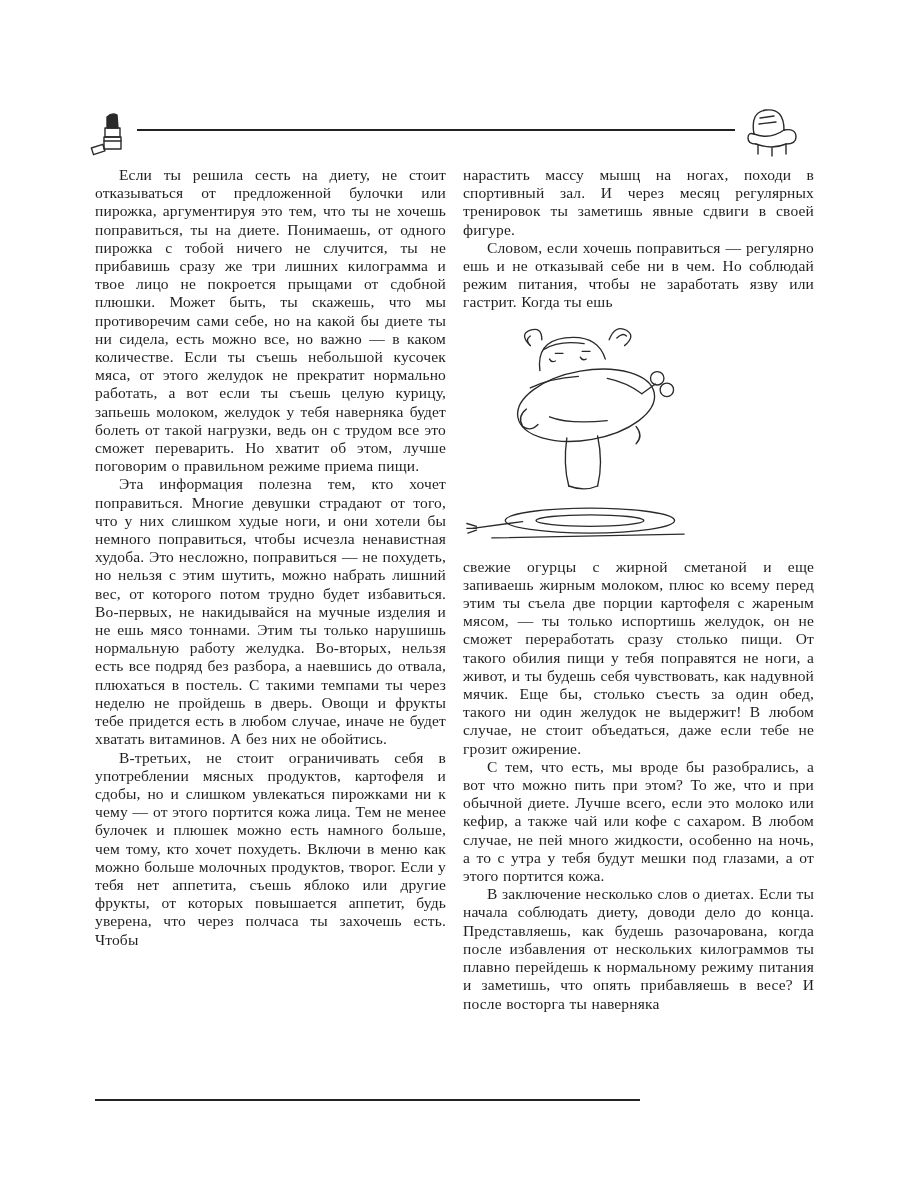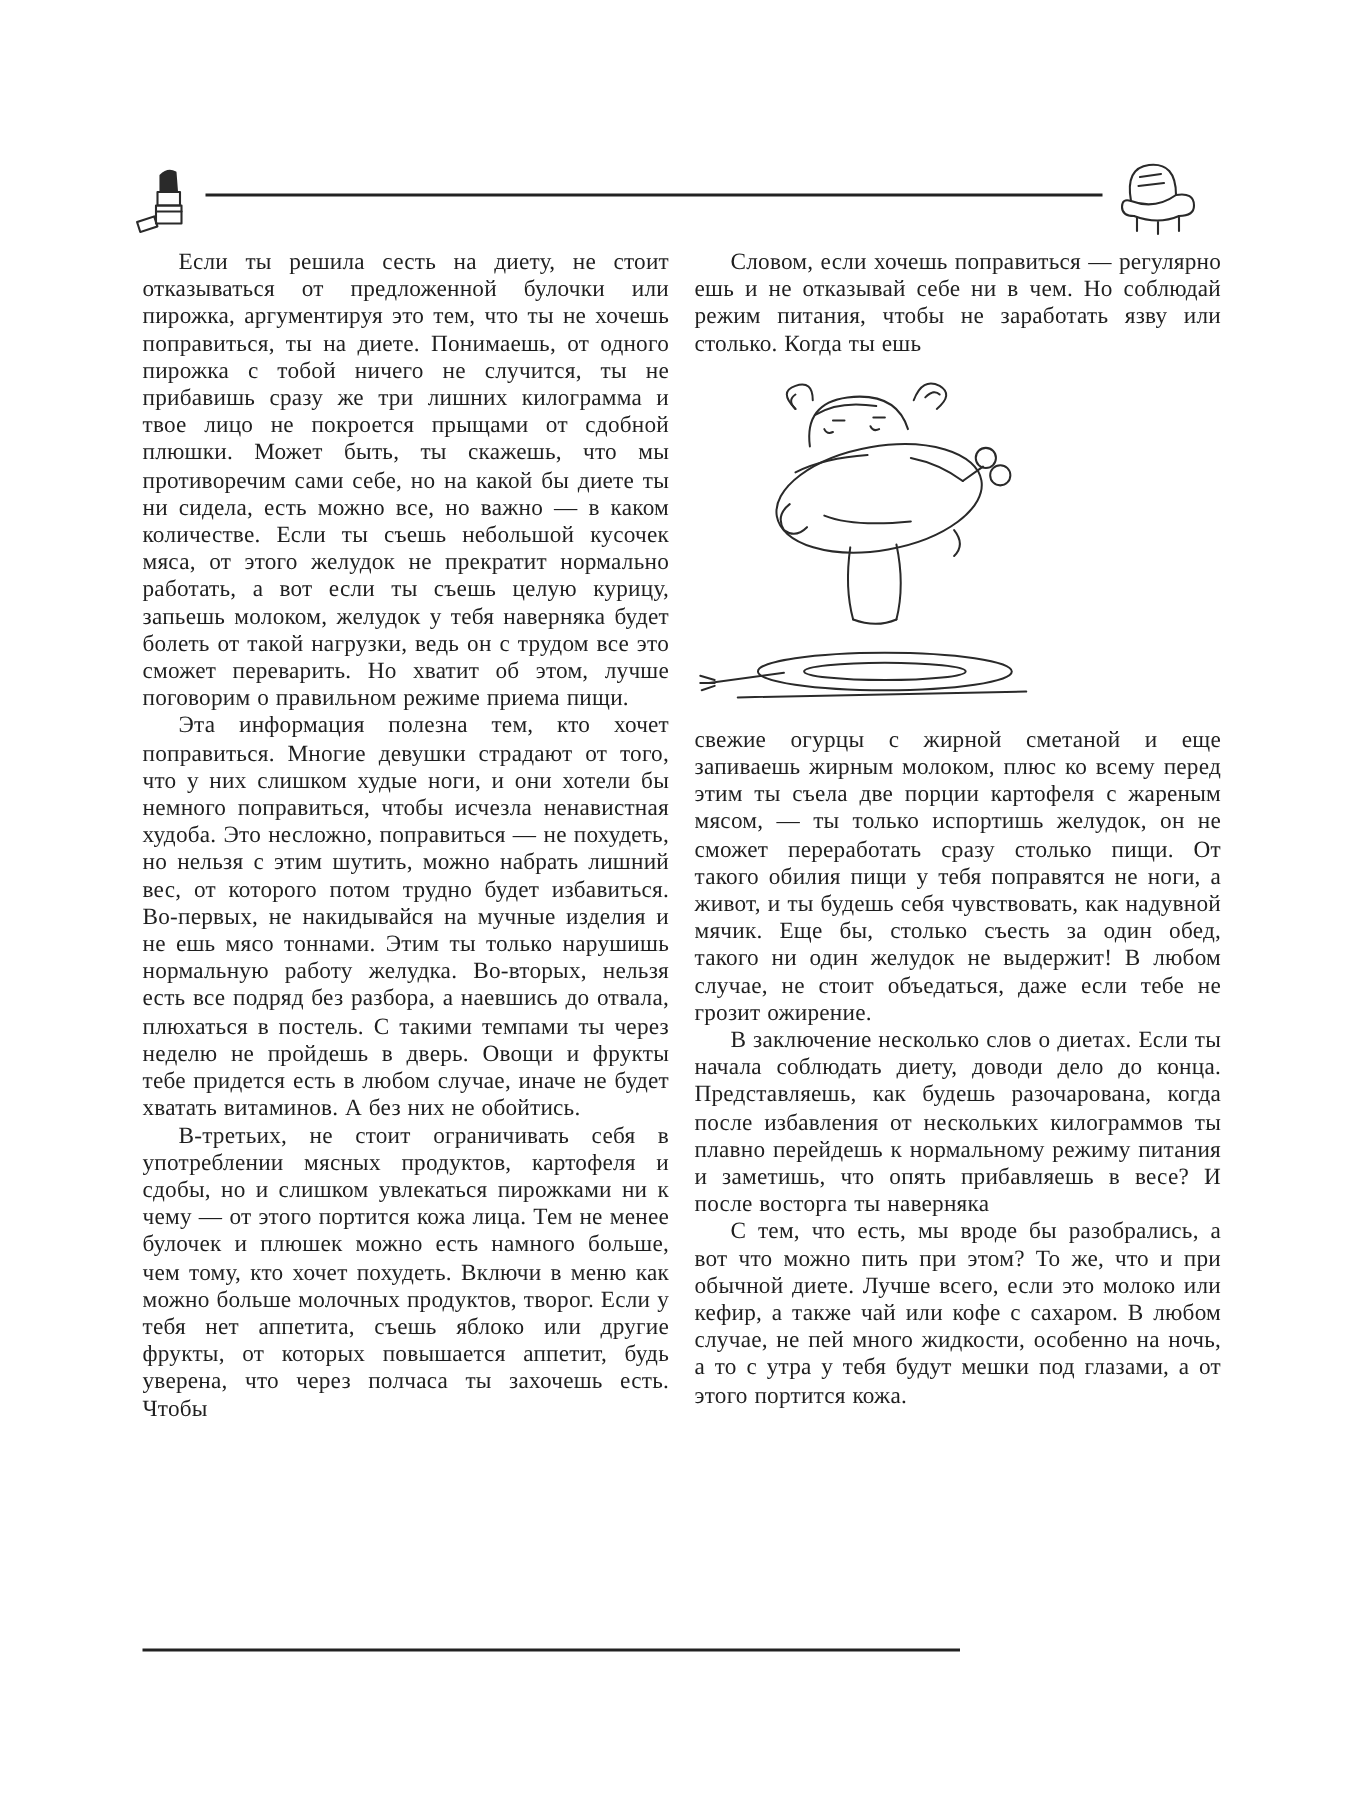--- a/index.html
+++ b/index.html
@@ -95,21 +95,22 @@
 
   <main class="columns">
 
     <div class="col">
       <p class="indent">Если ты решила сесть на диету, не стоит отказываться от предложенной булочки или пирожка, аргументируя это тем, что ты не хочешь поправиться, ты на диете. Понимаешь, от одного пирожка с тобой ничего не случится, ты не прибавишь сразу же три лишних килограмма и твое лицо не покроется прыщами от сдобной плюшки. Может быть, ты скажешь, что мы противоречим сами себе, но на какой бы диете ты ни сидела, есть можно все, но важно — в каком количестве. Если ты съешь небольшой кусочек мяса, от этого желудок не прекратит нормально работать, а вот если ты съешь целую курицу, запьешь молоком, желудок у тебя наверняка будет болеть от такой нагрузки, ведь он с трудом все это сможет переварить. Но хватит об этом, лучше поговорим о правильном режиме приема пищи.</p>
       <p class="indent">Эта информация полезна тем, кто хочет поправиться. Многие девушки страдают от того, что у них слишком худые ноги, и они хотели бы немного поправиться, чтобы исчезла ненавистная худоба. Это несложно, поправиться — не похудеть, но нельзя с этим шутить, можно набрать лишний вес, от которого потом трудно будет избавиться. Во-первых, не накидывайся на мучные изделия и не ешь мясо тоннами. Этим ты только нарушишь нормальную работу желудка. Во-вторых, нельзя есть все подряд без разбора, а наевшись до отвала, плюхаться в постель. С такими темпами ты через неделю не пройдешь в дверь. Овощи и фрукты тебе придется есть в любом случае, иначе не будет хватать витаминов. А без них не обойтись.</p>
       <p class="indent">В-третьих, не стоит ограничивать себя в употреблении мясных продуктов, картофеля и сдобы, но и слишком увлекаться пирожками ни к чему — от этого портится кожа лица. Тем не менее булочек и плюшек можно есть намного больше, чем тому, кто хочет похудеть. Включи в меню как можно больше молочных продуктов, творог. Если у тебя нет аппетита, съешь яблоко или другие фрукты, от которых повышается аппетит, будь уверена, что через полчаса ты захочешь есть. Чтобы</p>
     </div>
 
     <div class="col">
-      <p class="indent">Словом, если хочешь поправиться — регулярно ешь и не отказывай себе ни в чем. Но соблюдай режим питания, чтобы не заработать язву или столько. Когда ты ешь</p>
+      <p class="noindent">нарастить массу мышц на ногах, походи в спортивный зал. И через месяц регулярных тренировок ты заметишь явные сдвиги в своей фигуре.</p>
+      <p class="indent">Словом, если хочешь поправиться — регулярно ешь и не отказывай себе ни в чем. Но соблюдай режим питания, чтобы не заработать язву или гастрит. Когда ты ешь</p>
 
       <figure class="illustration">
         <svg width="250" height="232" viewBox="0 0 260 240">
           <g class="sketch">
 
             <path d="M70 26 Q58 14 70 10 Q82 6 82 20"></path>
             <path d="M70 26 Q64 20 70 16"></path>
             <path d="M152 20 Q158 4 170 10 Q180 16 168 26"></path>
             <path d="M160 18 Q166 12 170 16"></path>
 
@@ -142,22 +143,22 @@
             <line x1="4" y1="211" x2="14" y2="214"></line>
             <line x1="4" y1="216" x2="14" y2="216"></line>
             <line x1="5" y1="221" x2="14" y2="218"></line>
 
             <line x1="30" y1="226" x2="230" y2="222"></line>
           </g>
         </svg>
       </figure>
 
       <p class="noindent">свежие огурцы с жирной сметаной и еще запиваешь жирным молоком, плюс ко всему перед этим ты съела две порции картофеля с жареным мясом, — ты только испортишь желудок, он не сможет переработать сразу столько пищи. От такого обилия пищи у тебя поправятся не ноги, а живот, и ты будешь себя чувствовать, как надувной мячик. Еще бы, столько съесть за один обед, такого ни один желудок не выдержит! В любом случае, не стоит объедаться, даже если тебе не грозит ожирение.</p>
+      <p class="indent">С тем, что есть, мы вроде бы разобрались, а вот что можно пить при этом? То же, что и при обычной диете. Лучше всего, если это молоко или кефир, а также чай или кофе с сахаром. В любом случае, не пей много жидкости, особенно на ночь, а то с утра у тебя будут мешки под глазами, а от этого портится кожа.</p>
       <p class="indent">В заключение несколько слов о диетах. Если ты начала соблюдать диету, доводи дело до конца. Представляешь, как будешь разочарована, когда после избавления от нескольких килограммов ты плавно перейдешь к нормальному режиму питания и заметишь, что опять прибавляешь в весе? И после восторга ты наверняка</p>
-      <p class="indent">С тем, что есть, мы вроде бы разобрались, а вот что можно пить при этом? То же, что и при обычной диете. Лучше всего, если это молоко или кефир, а также чай или кофе с сахаром. В любом случае, не пей много жидкости, особенно на ночь, а то с утра у тебя будут мешки под глазами, а от этого портится кожа.</p>
     </div>
 
   </main>
 
   <div class="footer-rule"></div>
 
 
 </div>
 
 </body></html>

